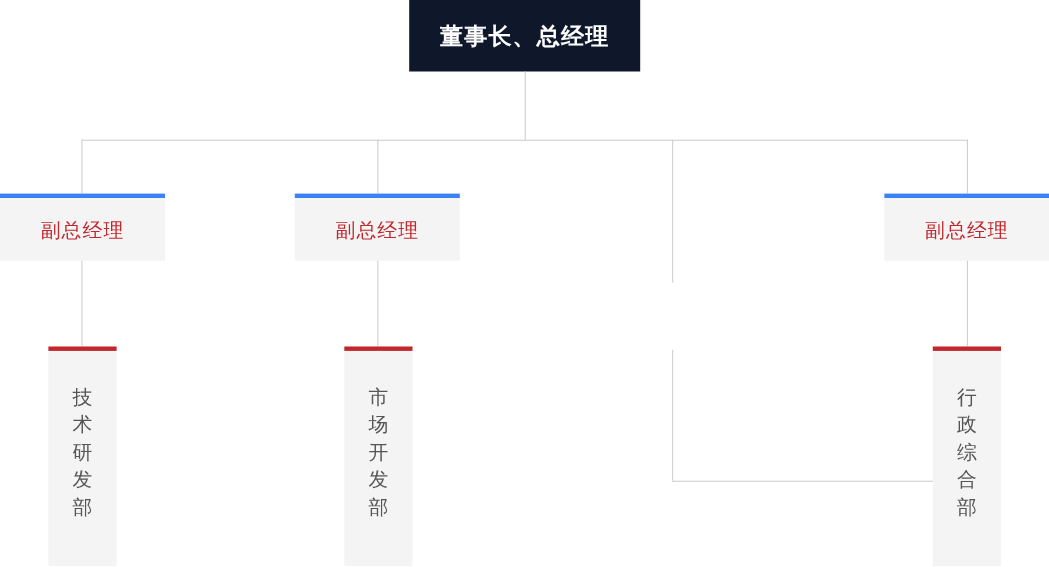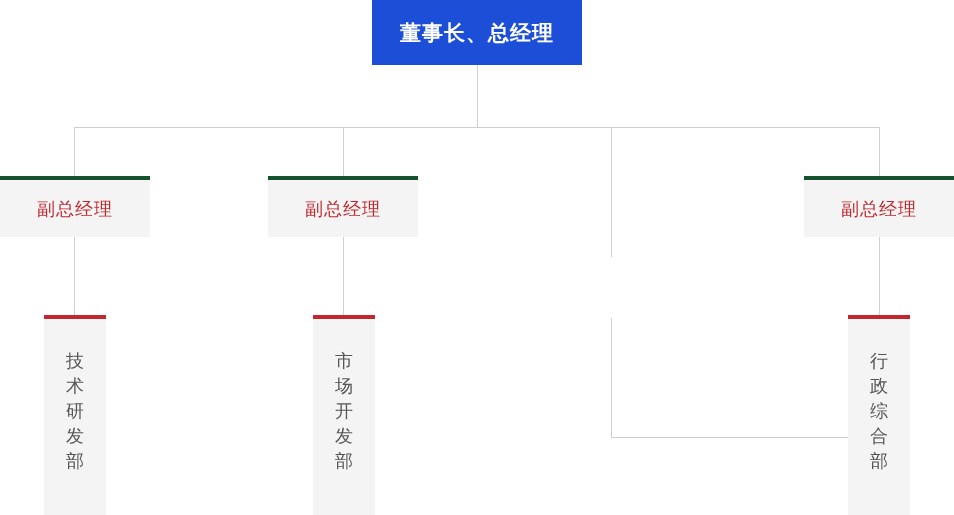--- a/index.html
+++ b/index.html
@@ -33,30 +33,30 @@
   
   .node {
     position: absolute;
     box-sizing: border-box;
     display: flex;
     align-items: center;
     justify-content: center;
   }
 
   .node-root {
-    background: #1d4ed8;
+    background: #0f172a;
     color: #ffffff;
     font-size: 21px;
     font-weight: bold;
     letter-spacing: 1px;
   }
 
   .node-mid {
     background: #F4F4F4;
-    border-top: 4px solid #14532d;
+    border-top: 4px solid #3b82f6;
     color: #C1272D;
     font-size: 18px;
     letter-spacing: 1px;
   }
 
   .node-leaf {
     background: #F4F4F4;
     border-top: 4px solid #C1272D;
     color: #555555;
     font-size: 18px;

